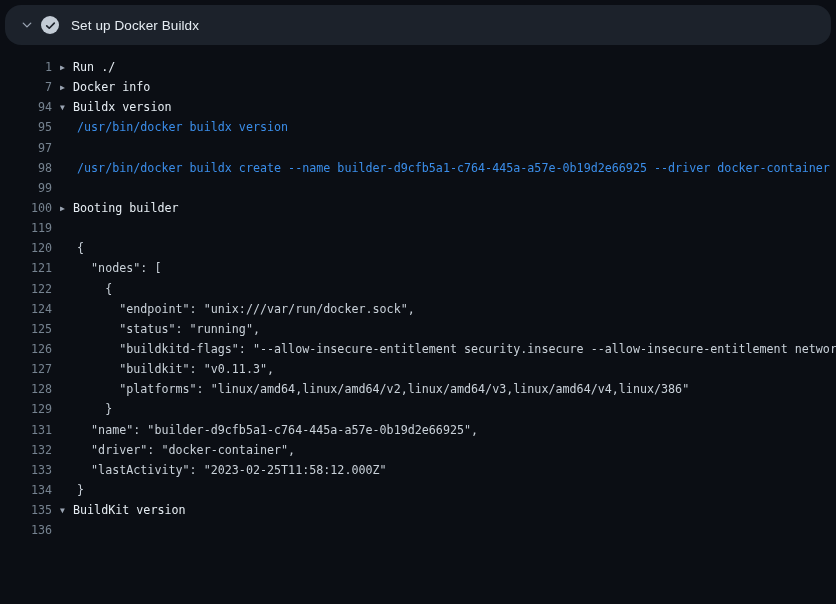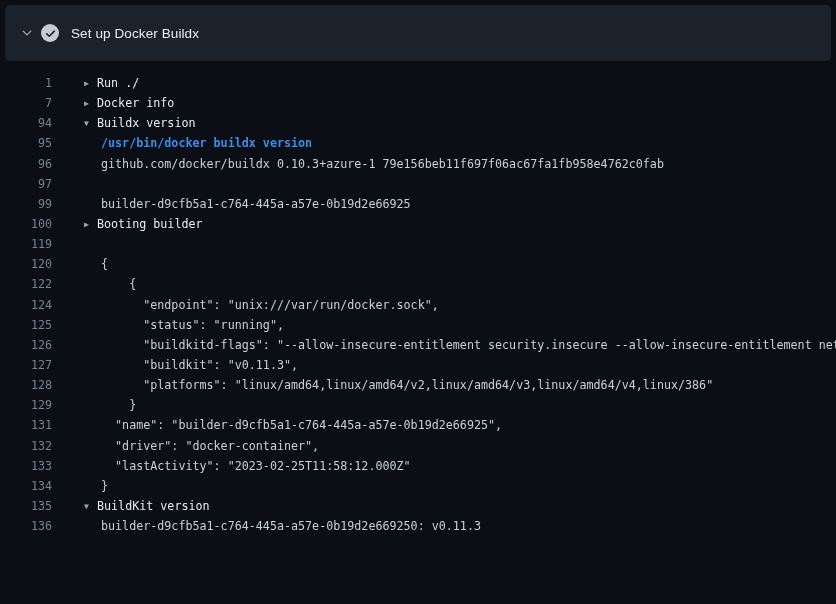--- a/index.html
+++ b/index.html
@@ -4,23 +4,23 @@
 <style>
   html,body{margin:0;padding:0;}
   body{
     width:836px;height:604px;overflow:hidden;
     background:#0b0e14;
     font-family:"Liberation Sans", sans-serif;
   }
   
   .step-header{
     margin:5px 5px 0 5px;
-    height:56px;
+    height:40px;
     background:#1c222b;
-    border-radius:5px;
+    border-radius:16px;
     display:flex;
     align-items:center;
     cursor:pointer;
   }
   .chev{
     margin-left:15px;
     width:14px;height:14px;flex:none;
     display:flex;align-items:center;justify-content:center;
   }
   .status-circle{
@@ -49,26 +49,26 @@
     line-height:20.15px;
     white-space:pre;
   }
   .num{
     width:52px;flex:none;
     text-align:right;
     color:#768390;
     cursor:pointer;
   }
   .content{
-    margin-left:32px;
+    margin-left:8px;
     white-space:pre;
     flex:none;
   }
   .content.out,.content.cmd{padding-left:17px;color:#c9d1d9;}
-  .content.cmd{color:#3b8eea;font-weight:bold;}
+  .content.cmd{color:#3b8eea;}
   .content.group{color:#e6edf3;cursor:pointer;}
   .arrow{
     display:inline-block;
     width:13px;
     font-size:8px;
     color:#9aa4b2;
     vertical-align:1px;
   }
 </style>
 </head>
@@ -99,40 +99,43 @@
   </div>
     <div class="line">
     <span class="num">94</span>
     <span class="content group"><span class="arrow">▼</span><span>Buildx version</span></span>
   </div>
     <div class="line">
     <span class="num">95</span>
     <span class="content cmd">/usr/bin/docker buildx version</span>
   </div>
     <div class="line">
-    <span class="num">96</span>
-    <span class="content out">github.com/docker/buildx 0.10.3+azure-1 79e156beb11f697f06ac67fa1fb958e4762c0fab</span>
-  </div>
-    <div class="line">
     <span class="num">97</span>
   </div>
     <div class="line">
+    <span class="num">98</span>
+    <span class="content cmd">/usr/bin/docker buildx create --name builder-d9cfb5a1-c764-445a-a57e-0b19d2e66925 --driver docker-container</span>
+  </div>
+    <div class="line">
     <span class="num">99</span>
-    <span class="content out">builder-d9cfb5a1-c764-445a-a57e-0b19d2e66925</span>
   </div>
     <div class="line">
     <span class="num">100</span>
     <span class="content group"><span class="arrow">▶</span><span>Booting builder</span></span>
   </div>
     <div class="line">
     <span class="num">119</span>
   </div>
     <div class="line">
     <span class="num">120</span>
     <span class="content out">{</span>
+  </div>
+    <div class="line">
+    <span class="num">121</span>
+    <span class="content out">  "nodes": [</span>
   </div>
     <div class="line">
     <span class="num">122</span>
     <span class="content out">    {</span>
   </div>
     <div class="line">
     <span class="num">124</span>
     <span class="content out">      "endpoint": "unix:///var/run/docker.sock",</span>
   </div>
     <div class="line">
@@ -170,15 +173,14 @@
     <div class="line">
     <span class="num">134</span>
     <span class="content out">}</span>
   </div>
     <div class="line">
     <span class="num">135</span>
     <span class="content group"><span class="arrow">▼</span><span>BuildKit version</span></span>
   </div>
     <div class="line">
     <span class="num">136</span>
-    <span class="content out">builder-d9cfb5a1-c764-445a-a57e-0b19d2e669250: v0.11.3</span>
   </div>
   </div>
 
 </body></html>

